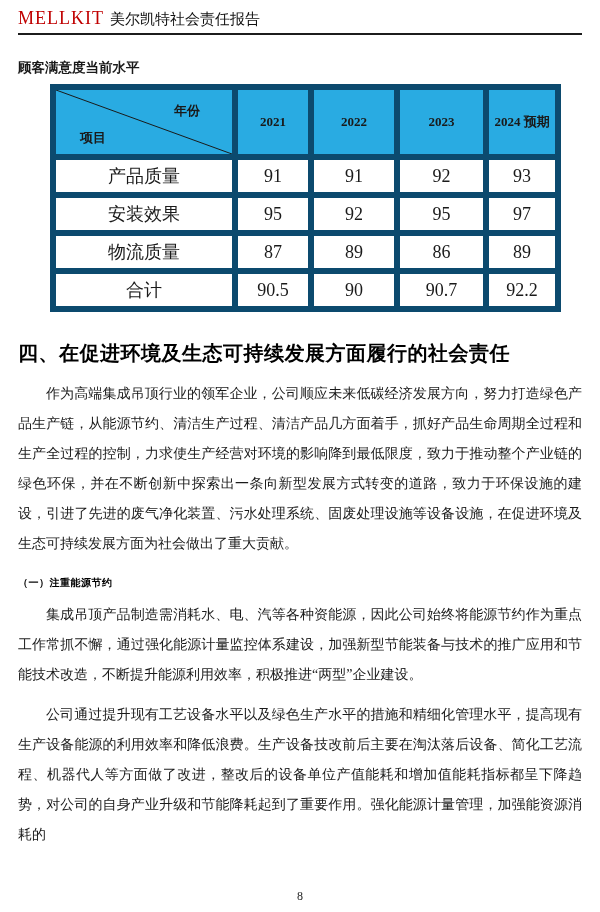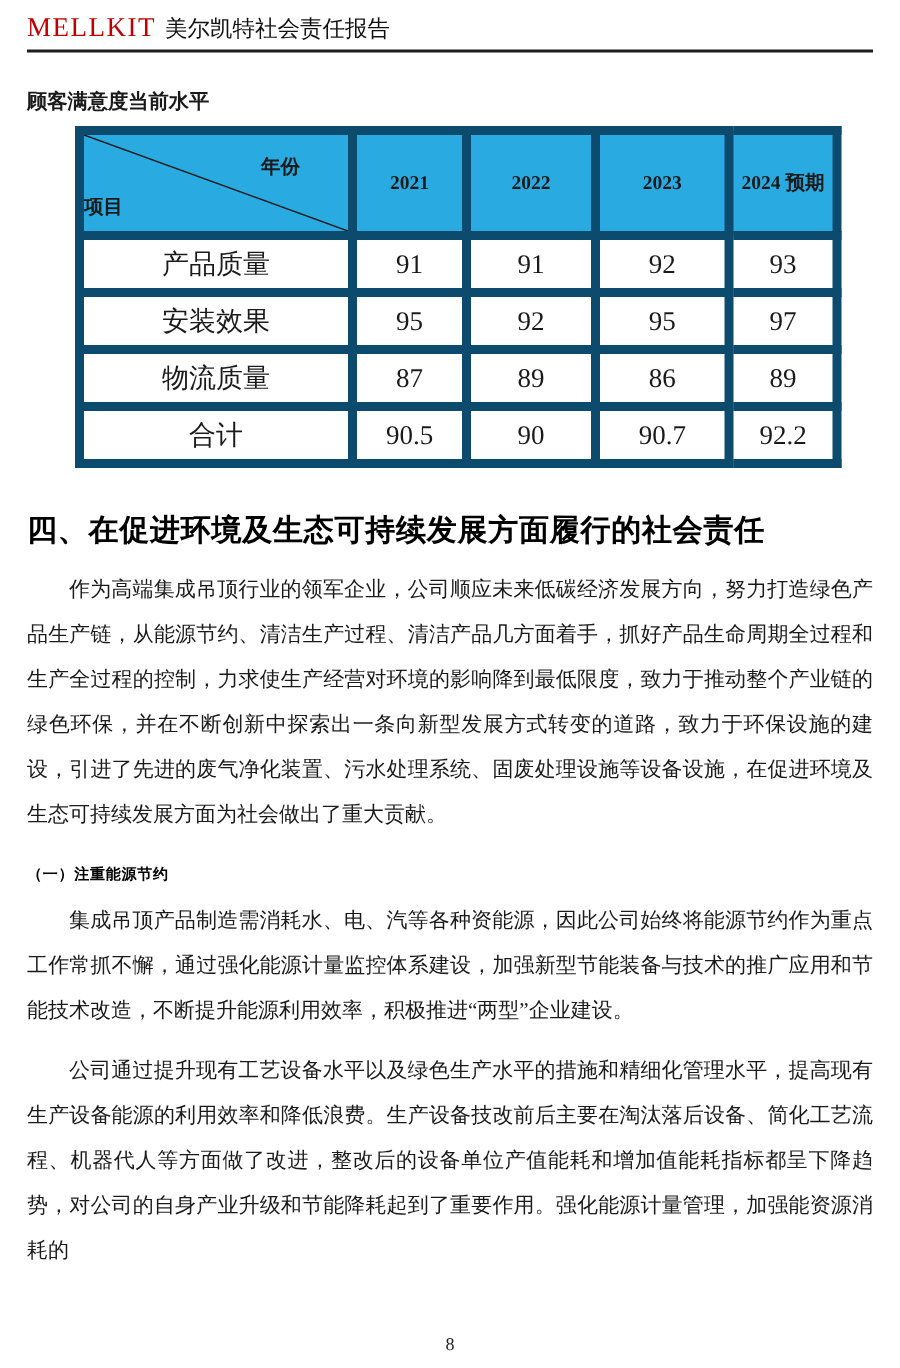--- a/index.html
+++ b/index.html
@@ -49,21 +49,21 @@
   }
   table.sat thead th {
     background: #29abe2;
     height: 70px;
     font-weight: bold;
   }
   table.sat tbody td { height: 38px; font-size: 18px; }
   .corner { position: relative; padding: 0; }
   .corner svg { position: absolute; inset: 0; width: 100%; height: 100%; display: block; }
   .corner .lbl-top { position: absolute; top: 12px; right: 32px; font-weight: bold; font-size: 13px; }
-  .corner .lbl-bottom { position: absolute; bottom: 7px; left: 0; font-weight: bold; font-size: 13px; }
+  .corner .lbl-bottom { position: absolute; bottom: 7px; left: 24px; font-weight: bold; font-size: 13px; }
   
   .h1 {
     font-family: "DejaVu Sans", "Liberation Sans", sans-serif;
     font-weight: bold; font-size: 20px; color: #000;
     margin-top: 28px; letter-spacing: 0.5px;
   }
   .h2 {
     font-family: "DejaVu Sans", "Liberation Sans", sans-serif;
     font-weight: bold; font-size: 10px; color: #000;
     margin-top: 17px; margin-bottom: 2px; letter-spacing: 0.5px;

